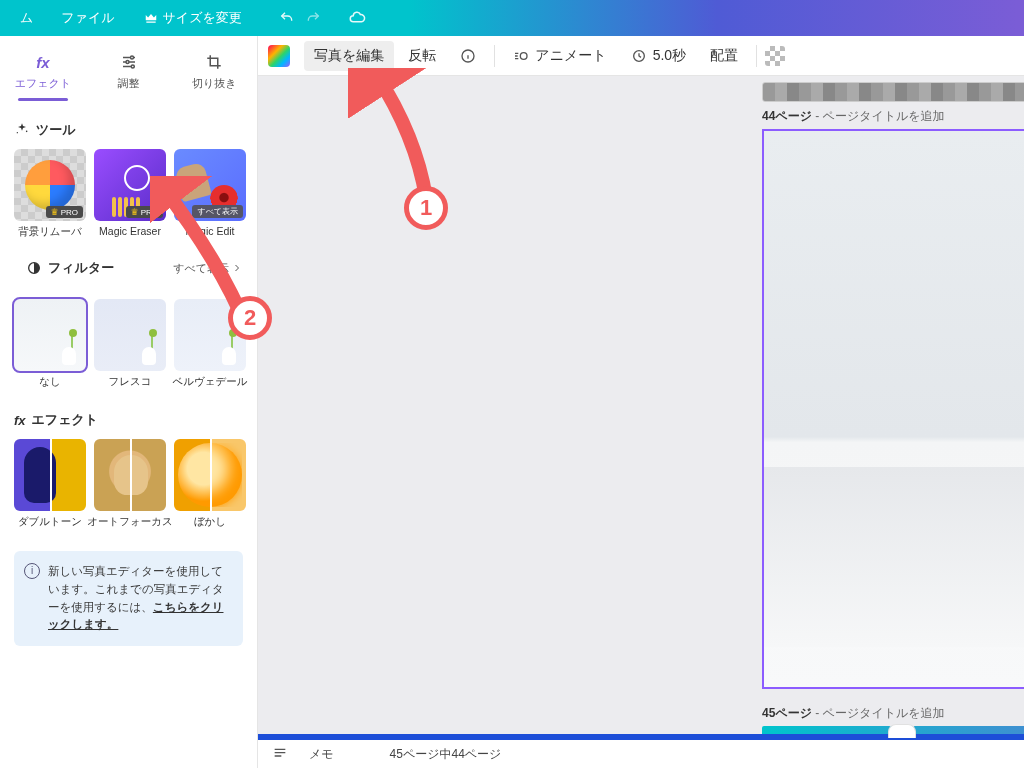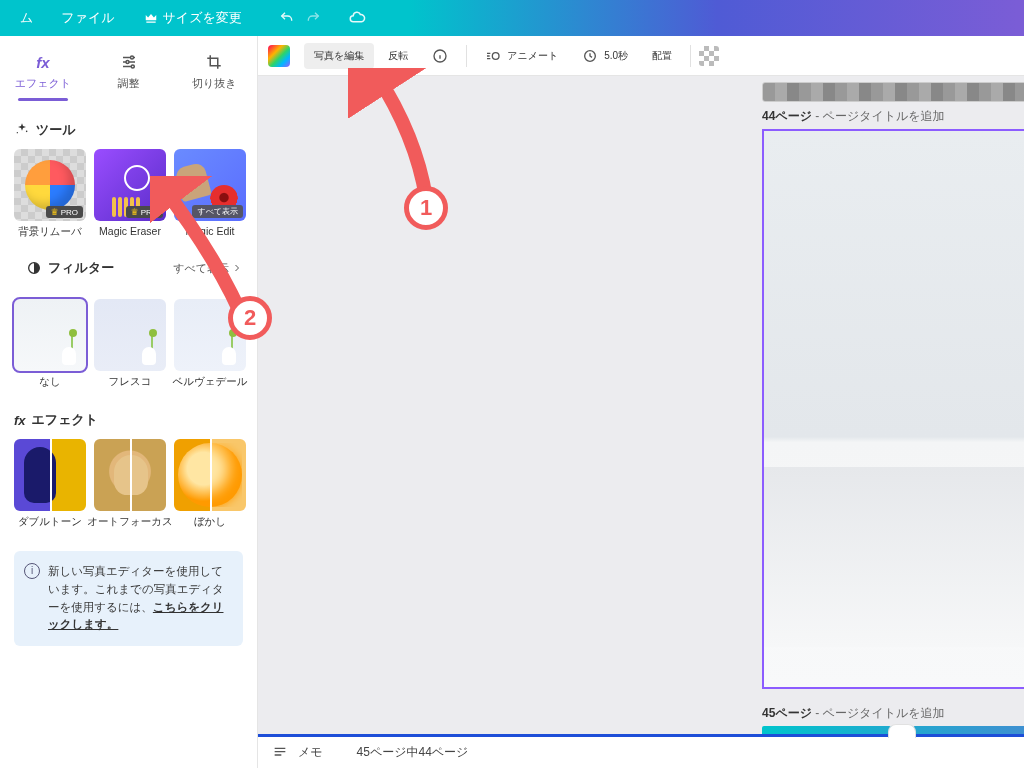--- a/index.html
+++ b/index.html
@@ -67,41 +67,41 @@
   .orange::after{content:"";position:absolute;inset:0;border-radius:50%;background:inherit;filter:blur(4px);clip-path: inset(0 0 0 50%);}  
   .divider-line { position:absolute; left:36px; top:0; bottom:0; width:2px; background:#fff; }
 
   .notice { margin-top: 22px; background: #e7f1fb; border-radius: 6px; padding: 12px 12px 12px 34px; font-size: 11.5px; color: #3a3a3a; line-height: 1.55; position: relative; }
   .notice .info-ic { position: absolute; left: 10px; top: 12px; width:16px; height:16px; border:1.5px solid #4a6; border-radius:50%; display:flex; align-items:center; justify-content:center; font-size:10px; color:#4a6; border-color:#557; color:#557;}
   .notice a { color:#333; font-weight:700; text-decoration: underline; cursor:pointer;}
 
   
   .canvas-area { flex: 1; display: flex; flex-direction: column; background: #ececef; overflow:hidden; }
   .context-bar { height: 40px; background: #fff; border-bottom: 1px solid #e5e5e5; display: flex; align-items: center; padding: 0 10px; gap: 4px; }
-  .cbtn { padding: 6px 10px; font-size: 10px; cursor: pointer; border-radius: 4px; display:flex; align-items:center; gap:6px;justify-content:center;}
+  .cbtn { padding: 6px 10px; font-size: 14px; cursor: pointer; border-radius: 4px; display:flex; align-items:center; gap:6px;justify-content:center;}
   .cbtn.filled { background: #eee; }
   .vline { width: 1px; height: 22px; background: #e1e1e1; margin: 0 4px; }
   .color-sq { width: 22px; height: 22px; border-radius: 4px; background: linear-gradient(135deg,#ff005a,#ffb300 33%,#2bd46b 55%,#00b7ff 75%,#9b5cff); cursor:pointer; }
   .ic16{width:16px;height:16px;display:inline-flex;align-items:center;justify-content:center;}
   .transp { width:20px;height:20px;border-radius:3px;background-image: linear-gradient(45deg,#bbb 25%,transparent 25%),linear-gradient(-45deg,#bbb 25%,transparent 25%),linear-gradient(45deg,transparent 75%,#bbb 75%),linear-gradient(-45deg,transparent 75%,#bbb 75%); background-size:10px 10px; background-position:0 0,0 5px,5px -5px,-5px 0; cursor:pointer;}
 
   .canvas-scroll { flex:1; overflow:auto; position:relative; padding-bottom: 10px;}
   .film-strip { margin: 6px 0 6px 504px; height: 20px; width: 380px; border:1px solid #ccc; background: repeating-linear-gradient(90deg,#999 0 12px,#aaa 12px 24px,#888 24px 36px); border-radius:3px; position:relative;}
   .film-strip::after{content:"";position:absolute;right:-8px;top:-1px;width:26px;height:22px;background:#fff;border:1px solid #ccc;border-radius:3px;}
   .page-header { margin: 6px 0 4px 504px; font-size: 12px; color: #666; }
   .page-header b { color:#333; font-weight:700; }
   .page-frame { margin-left: 504px; width: 520px; height: 560px; background:#fff; border: 2px solid #8c5cff; position:relative; overflow:visible;}
   .page-img { position:absolute; inset:0; background: linear-gradient(#e9edf0 0%, #e3e7eb 55%, #f4f5f6 56%, #f8f9fa 100%); }
   
   .table-shadow { position:absolute; right:0; bottom:40px; left:0; height:180px; background: linear-gradient(#e6e8eb, #f6f7f8); }
   .page-header2 { margin: 16px 0 4px 504px; font-size:12px; color:#666; }
   .page-header2 b { color:#333; font-weight:700; }
   .nextpage-sliver{ margin-left:504px; width:520px; height:12px; background: linear-gradient(90deg,#00c4cc,#7b5dd6); border-radius:2px 2px 0 0;}
 
-  .bottom-bar { height: 34px; background:#fff; border-top:3px solid #1d4ed8; display:flex; align-items:center; padding: 0 14px; gap:10px; font-size:12px; color:#444;}
+  .bottom-bar { height: 34px; background:#fff; border-top:6px solid #1d4ed8; display:flex; align-items:center; padding: 0 14px; gap:21px; font-size:12px; color:#444;}
   .bottom-bar .tab-handle { position:absolute; left: 888px; bottom:30px; width:28px; height:14px; background:#fff; border:1px solid #e1e1e1; border-bottom:none; border-radius: 8px 8px 0 0;}
 
   
   .anno-arrow1 { position:absolute; left:348px; top:68px; width:110px; height:140px; pointer-events:none; }
   .marker { position:absolute; width:44px; height:44px; border-radius:50%; background:#fff; border:5px solid #f15b5b; display:flex; align-items:center; justify-content:center; font-size:22px; font-weight:800; color:#f15b5b; pointer-events:none;}
   .marker.m1 { left:404px; top:186px; }
   .marker.m2 { left:228px; top:296px; }
   .anno-arrow2 { position:absolute; left:150px; top:176px; width:120px; height:160px; pointer-events:none; }
 </style>
 </head>

